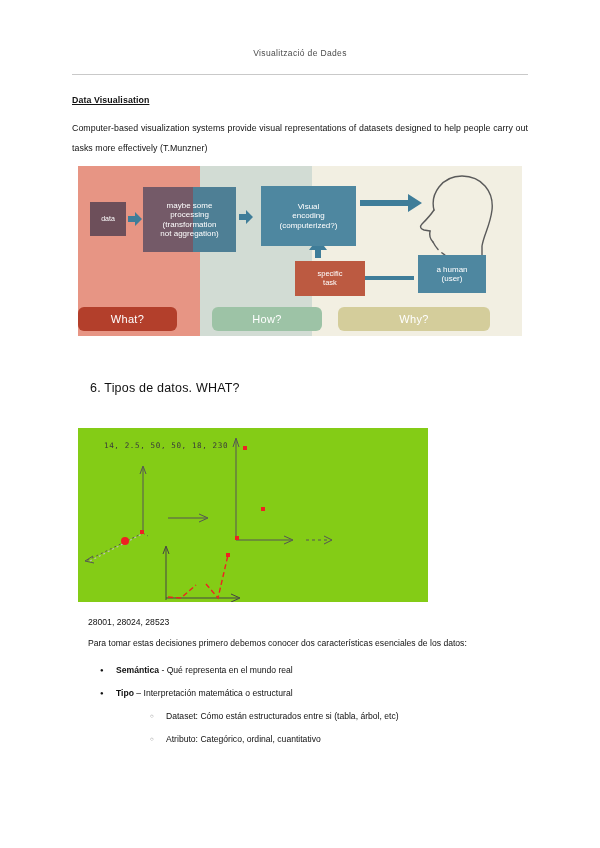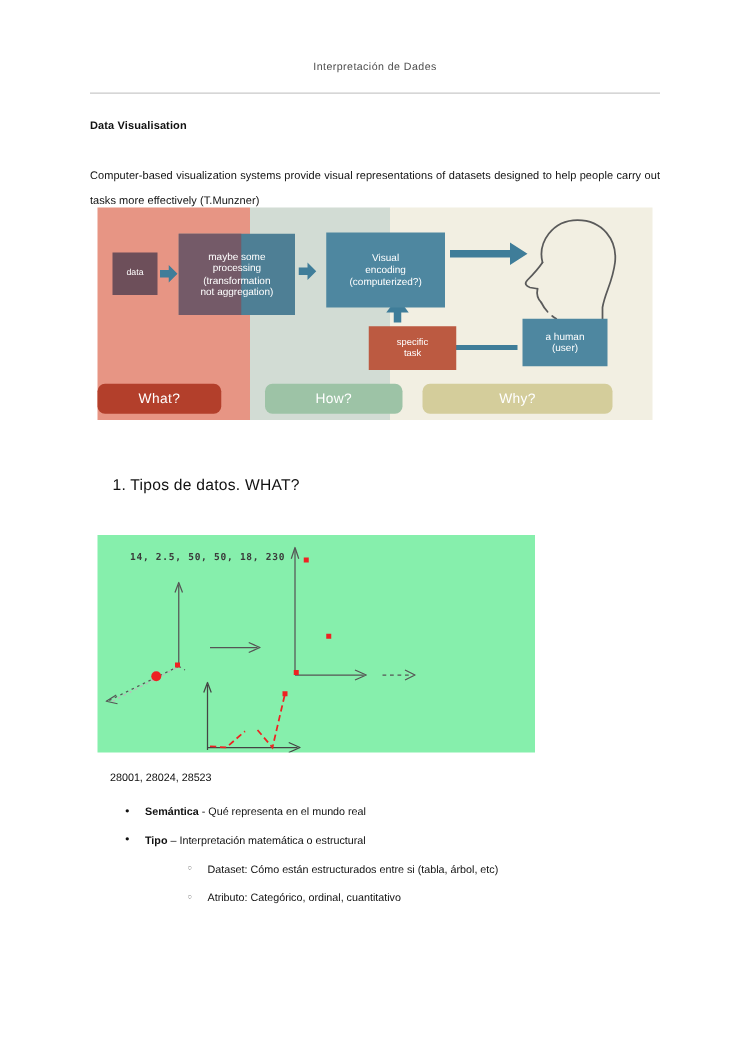--- a/index.html
+++ b/index.html
@@ -44,22 +44,23 @@
   
   .content {
     position: absolute;
     left: 72px;
     top: 95px;
     width: 456px;
   }
   .sec-title {
     font-size: 8.8px;
     font-weight: bold;
+    text-decoration: underline;
     letter-spacing: 0.1px;
-    margin: 0 0 25px 0;
+    margin: 0 0 13px 0;
   }
   .para {
     font-size: 8.8px;
     line-height: 20px;
     text-align: justify;
     margin: 0;
     letter-spacing: 0.05px;
   }
 
   
@@ -154,22 +155,21 @@
     color: #111;
   }
 
   
   .fig2 {
     position: absolute;
     left: 78px;
     top: 428px;
     width: 350px;
     height: 174px;
-    background: #86efac;
-    font-weight: bold;
+    background: #84cc16;
   }
   .numlist {
     position: absolute;
     left: 26px;
     top: 13px;
     font-family: "DejaVu Sans Mono", monospace;
     font-size: 7.6px;
     color: #3a3a3a;
     letter-spacing: 0.6px;
   }
@@ -224,21 +224,21 @@
     color: #666;
     top: 0px;
   }
   .b { font-weight: bold; }
 </style>
 </head>
 <body>
 
 <div class="page">
 
-  <div class="doc-header">Interpretación de Dades</div>
+  <div class="doc-header">Visualització de Dades</div>
   <div class="header-rule"></div>
 
   <div class="content">
     <p class="sec-title">Data Visualisation</p>
     <p class="para">Computer-based visualization systems provide visual representations of datasets designed to help people carry out tasks more effectively (T.Munzner)</p>
   </div>
 
   <div class="fig1">
 
     <div class="band what"></div>
@@ -288,21 +288,21 @@
     <div class="nbox human">
       <span>a human</span>
       <span>(user)</span>
     </div>
 
     <div class="pill what">What?</div>
     <div class="pill how">How?</div>
     <div class="pill why">Why?</div>
   </div>
 
-  <div class="h-num">1.  Tipos de datos. WHAT?</div>
+  <div class="h-num">6.  Tipos de datos. WHAT?</div>
 
   <div class="fig2">
     <div class="numlist">14, 2.5, 50, 50, 18, 230</div>
 
     <svg width="350" height="174">
       <g stroke="#555555" fill="none" stroke-width="1">
 
         <path d="M65,105 L65,40"></path>
         <path d="M62,46 L65,38 L68,46" stroke-linejoin="round"></path>
         <path d="M65,105 L8,133" stroke-dasharray="2 3"></path>
@@ -340,20 +340,21 @@
 
       <g stroke="#ee2222" stroke-width="1.4" fill="none" stroke-dasharray="5 3">
         <path d="M90,169 L103,170 L118,157"></path>
         <path d="M128,156 L140,170 L150,127"></path>
       </g>
     </svg>
   </div>
 
   <div class="content2">
     <p class="line-small">28001, 28024, 28523</p>
+    <p class="line-small">Para tomar estas decisiones primero debemos conocer dos características esenciales de los datos:</p>
 
     <ul class="lvl1">
       <li>
         <span class="b">Semántica</span><span> - Qué representa en el mundo real</span>
       </li>
       <li>
         <span class="b">Tipo</span><span> – Interpretación matemática o estructural</span>
         <ul class="lvl2">
           <li>Dataset: Cómo están estructurados entre si (tabla, árbol, etc)</li>
           <li>Atributo: Categórico, ordinal, cuantitativo</li>

